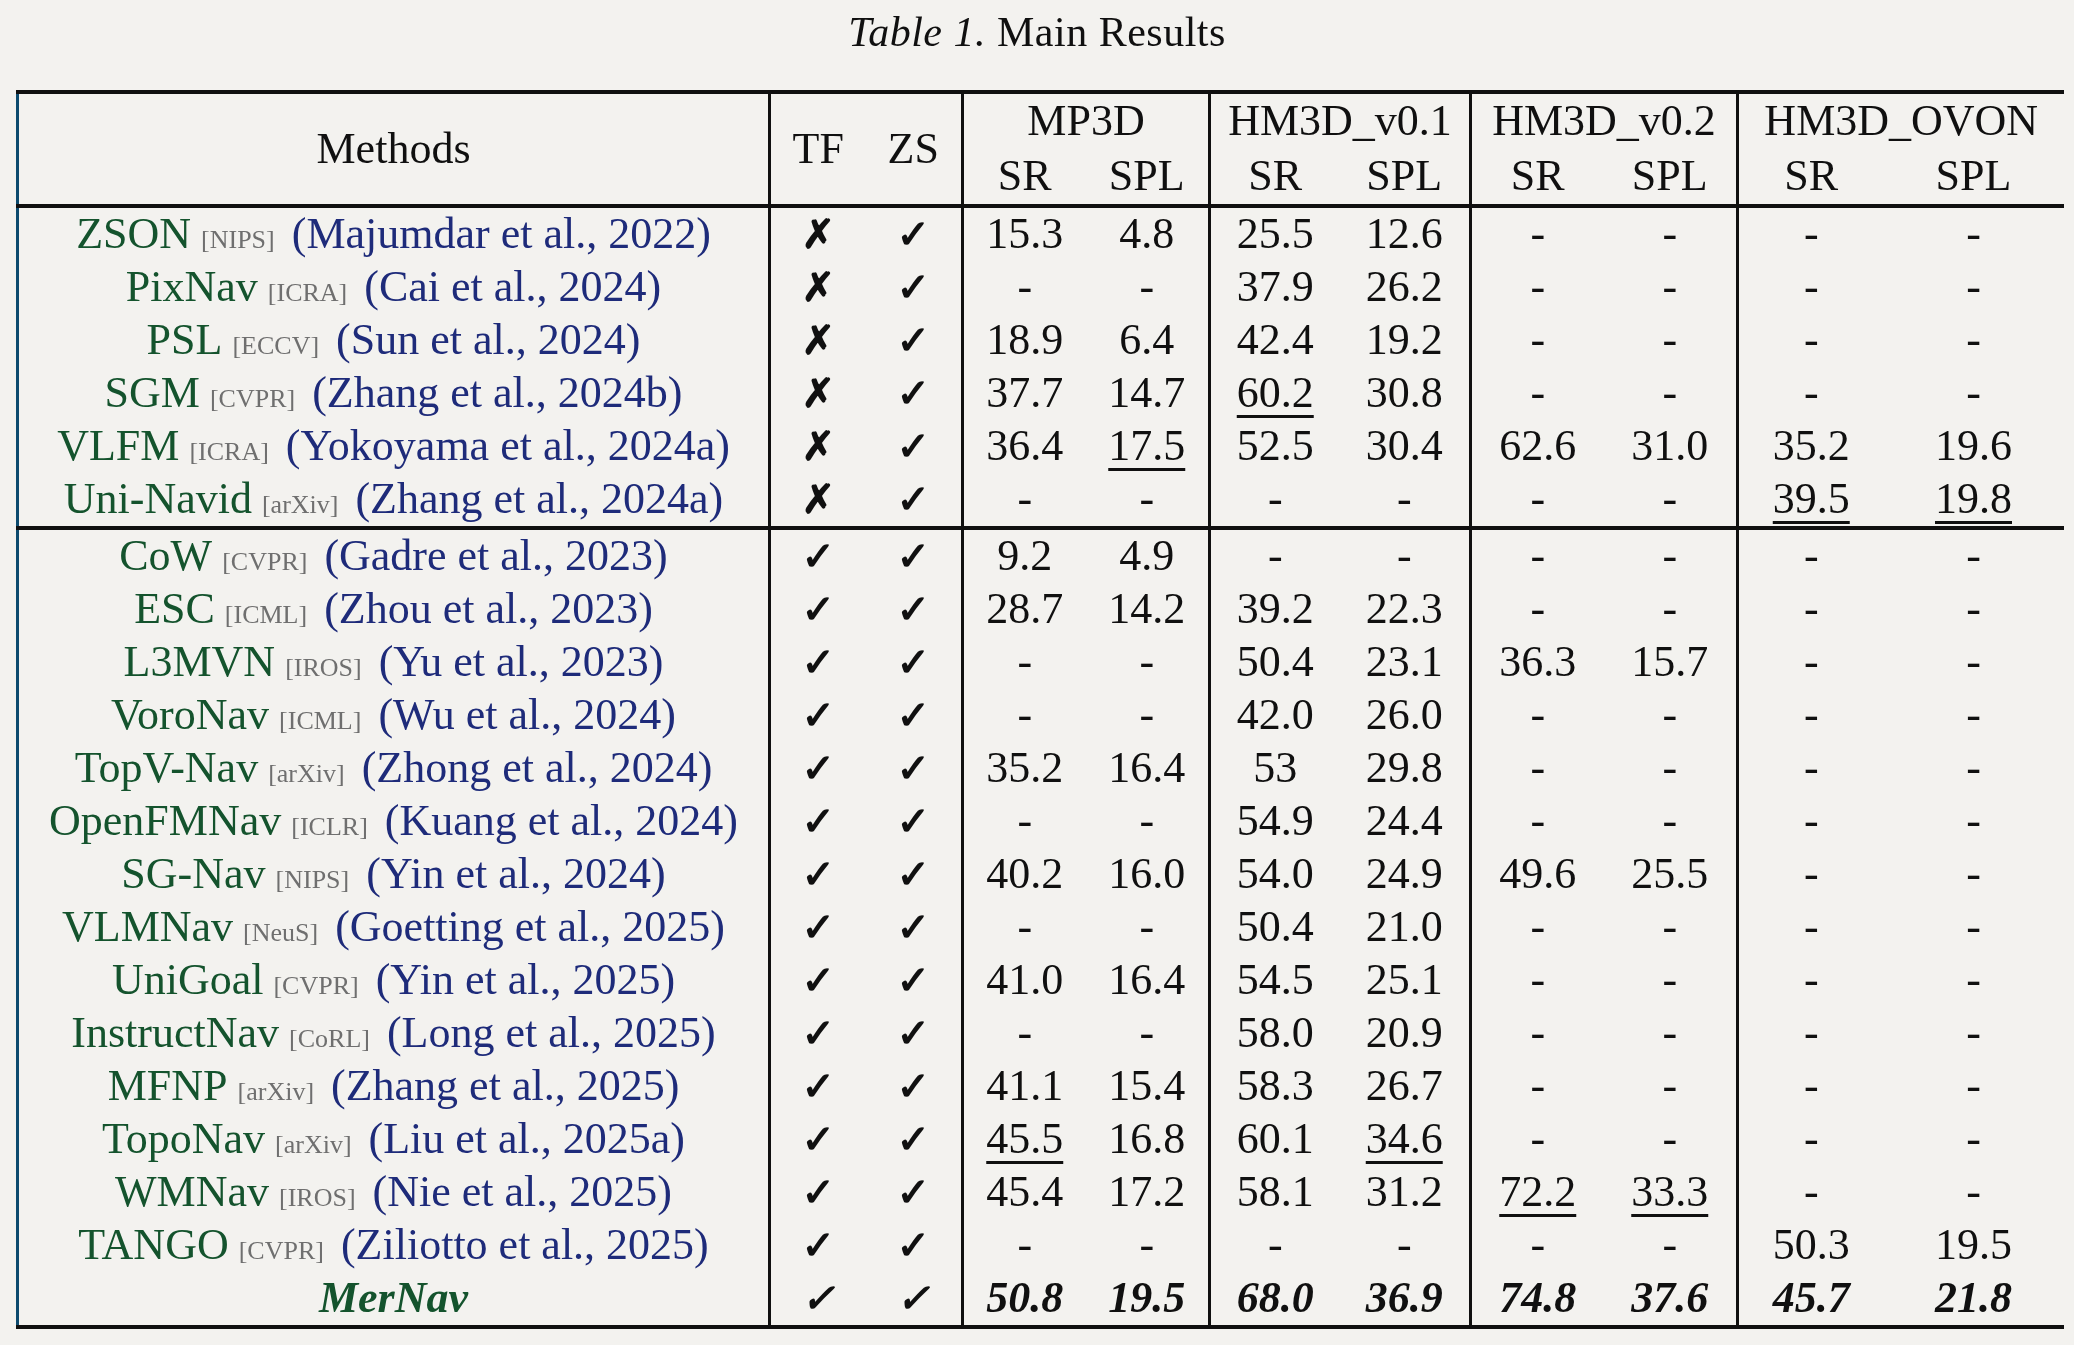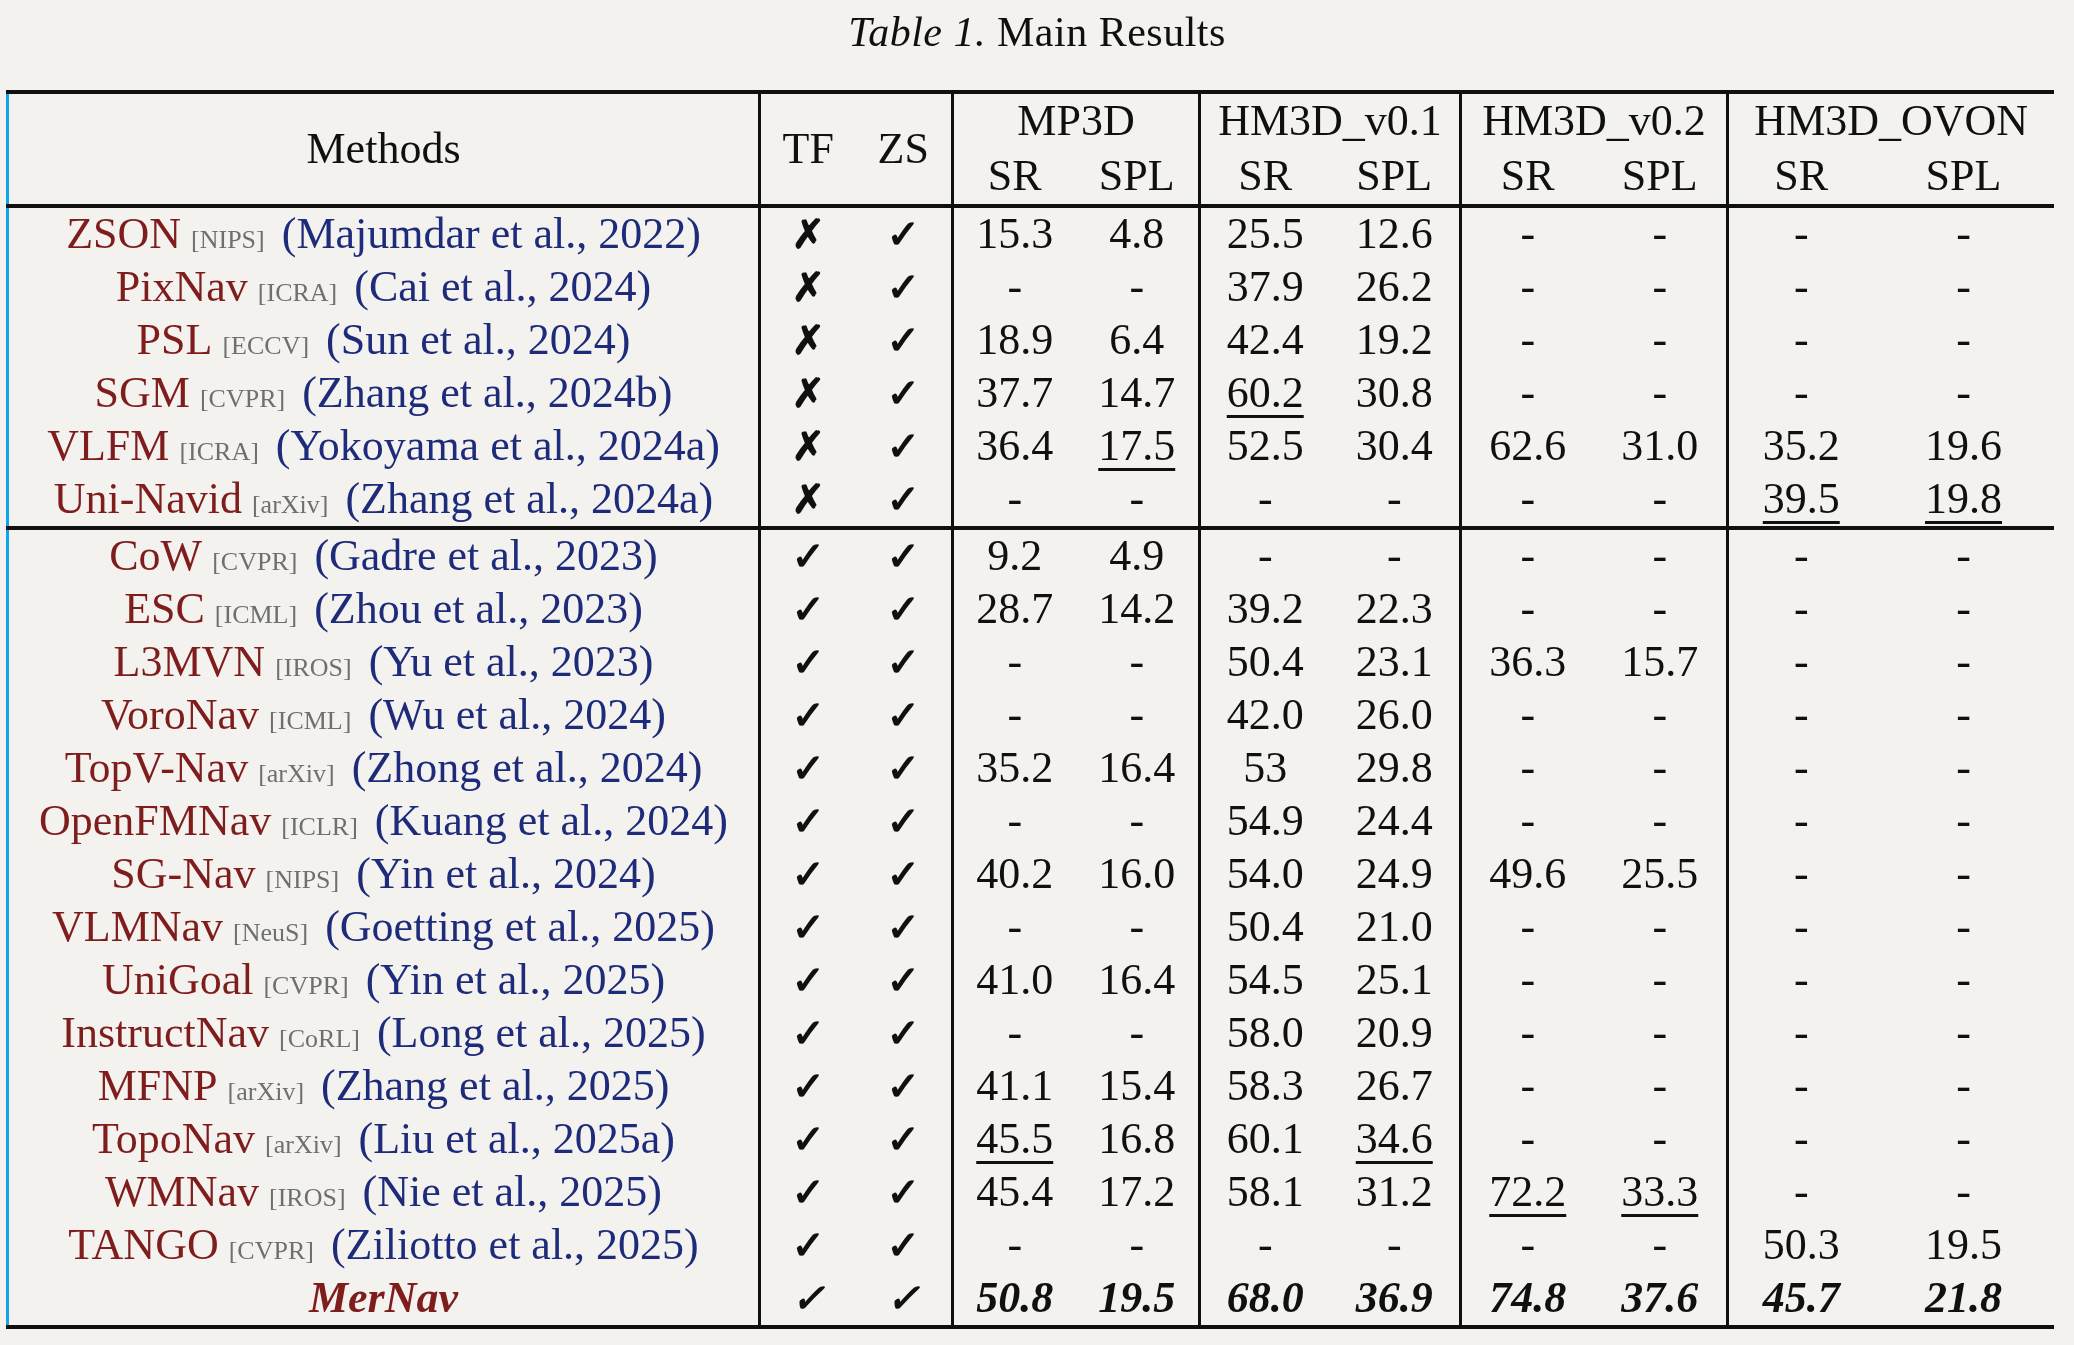--- a/index.html
+++ b/index.html
@@ -12,44 +12,44 @@
     font-family:"Liberation Serif","DejaVu Serif",serif;
     color:#101010;
   }
   .caption{
     position:absolute;top:8px;left:0;width:100%;
     text-align:center;font-size:42px;color:#101010;
     letter-spacing:0.5px;
   }
   .caption .it{font-style:italic;margin-top:37px;}
   table.results{
-    position:absolute;left:6px;top:90px;width:2046px;
+    position:absolute;left:16px;top:90px;width:2046px;
     border-collapse:collapse;table-layout:fixed;
     border-top:4px solid #101010;
     border-bottom:4px solid #101010;
-    border-left:3px solid #0ea5e9;
+    border-left:3px solid #0c4a6e;
   }
   col.c-methods{width:752px;}
   col.c-tf{width:96px;}  col.c-zs{width:97px;}
   col.c-sr1{width:123px;} col.c-spl1{width:124px;}
   col.c-sr2{width:130px;} col.c-spl2{width:131px;}
   col.c-sr3{width:133px;} col.c-spl3{width:134px;}
   col.c-sr4{width:146px;} col.c-spl4{width:180px;}
   th,td{
     padding:0;margin:0;text-align:center;vertical-align:middle;
     font-size:44px;font-weight:400;line-height:1.15;
     white-space:nowrap;overflow:visible;
   }
   thead th{height:55px;}
   thead th.hdr-bottom{border-bottom:4px solid #101010;}
   tbody td{height:53px;}
   .vsep{border-right:3px solid #101010;}
   tr.group-start td{border-top:4px solid #101010;}
   tr.bold-row td, tr.bold-row .m-name{font-weight:700;font-style:italic;}
-  .m-name{color:#7f1d1d;}
+  .m-name{color:#14532d;}
   .m-venue{color:#6f6f6f;font-size:26px;padding:0 6px 0 10px;}
   .m-cite{color:#1e2b7a;}
   .mark{font-weight:700;font-size:40px;color:#101010;}
   .ul{
     text-decoration-line:underline;
     text-decoration-thickness:3px;
     text-underline-offset:8px;
     text-decoration-color:#101010;
   }
 </style>

